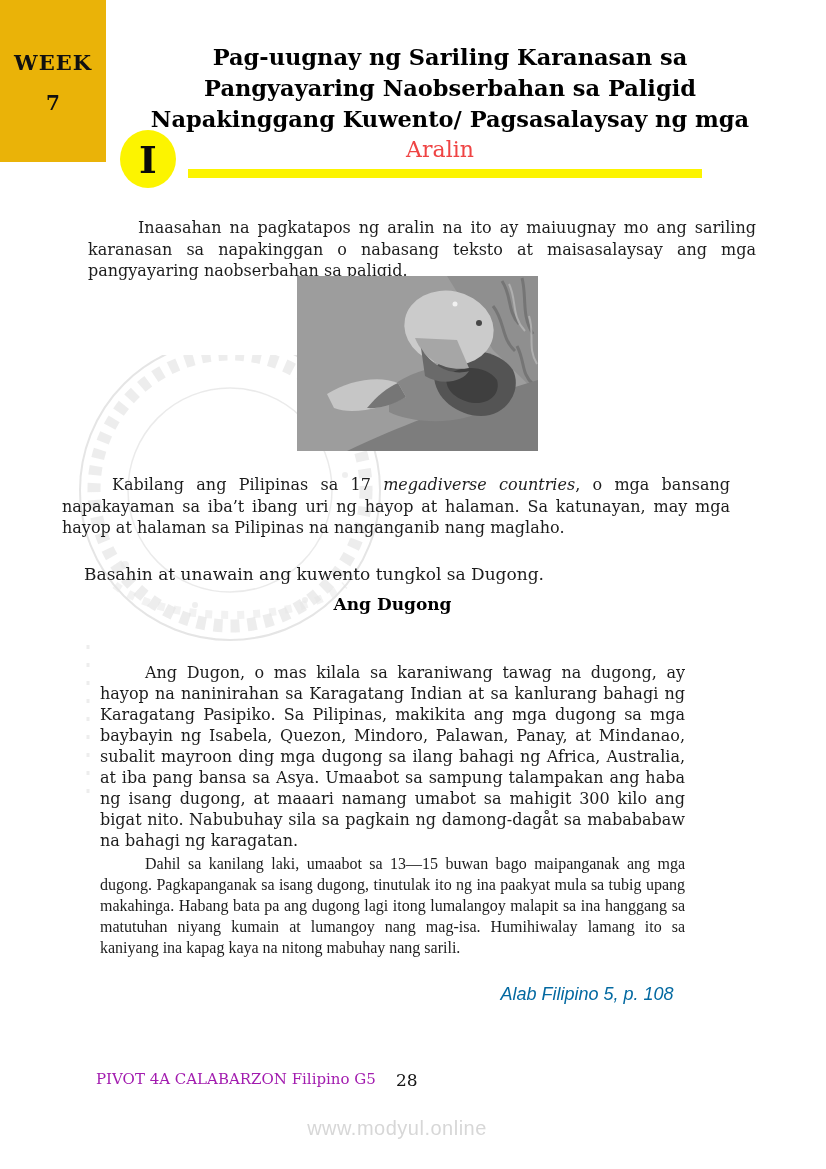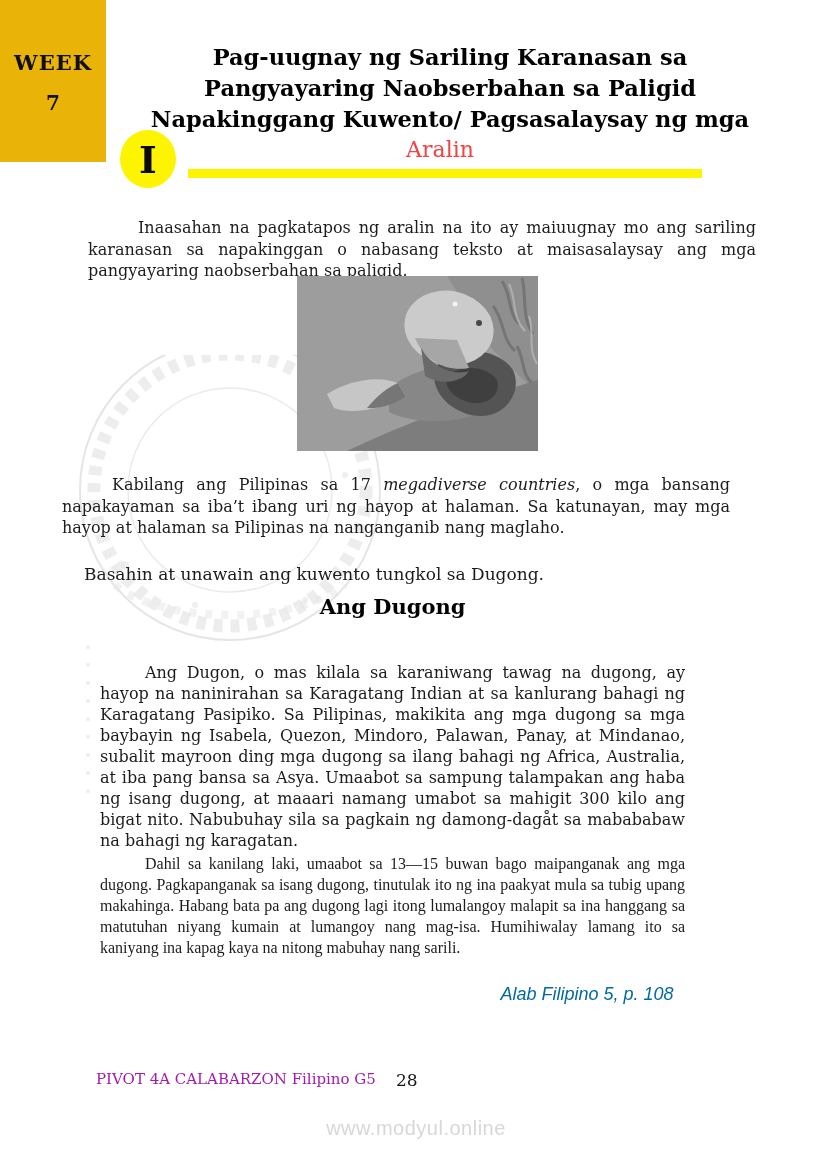--- a/index.html
+++ b/index.html
@@ -34,37 +34,37 @@
   .yellow-bar{left:188px;top:169px;width:514px;height:9px;background:#fcf400;z-index:2;}
   
   .para{
     text-align:justify;font-size:16px;line-height:21.5px;color:#1c1c1c;z-index:2;
   }
   .intro-para{left:62px;top:201px;width:668px;text-indent:50px;margin-left:26px;}
   .para2{left:62px;top:458px;width:668px;text-indent:50px;}
   .instruction{left:84px;top:564px;font-size:17px;z-index:2;}
   .story-title{
     left:100px;top:594px;width:585px;text-align:center;
-    font-weight:bold;font-size:21px;color:#000;z-index:2;
+    font-weight:bold;font-size:17px;color:#000;z-index:2;
   }
   .story-para{font-size:16px;line-height:21px;}
   .story-p1{left:100px;top:646px;width:585px;text-indent:45px;}
   .story-p2{left:100px;top:837px;width:585px;text-indent:45px;font-family:Liberation Serif, serif;}
   .citation{
     left:470px;top:984px;width:234px;text-align:center;
     font-family:"Liberation Sans", sans-serif;font-style:italic;
     font-size:18px;color:#0369a1;z-index:2;
   }
   
   .footer-left{left:96px;top:1070px;font-size:15px;color:#a21caf;z-index:2;}
   .page-number{left:396px;top:1070px;font-size:17px;color:#151515;z-index:2;}
   .site-watermark{
     left:0;top:1117px;width:794px;text-align:center;
     font-family:"Liberation Sans", sans-serif;font-size:20px;
-    color:#d7d7d7;letter-spacing:0.5px;z-index:1;margin-left:19px;
+    color:#d7d7d7;letter-spacing:0.5px;z-index:1;
   }
   
   .photo{left:297px;top:276px;width:241px;height:175px;z-index:2;}
   .photo svg{display:block;width:100%;height:100%;}
   .stamp{left:55px;top:355px;width:360px;height:450px;z-index:0;opacity:0.45;pointer-events:none;}
   i.em{font-style:italic;}
 </style>
 </head>
 <body>
 

